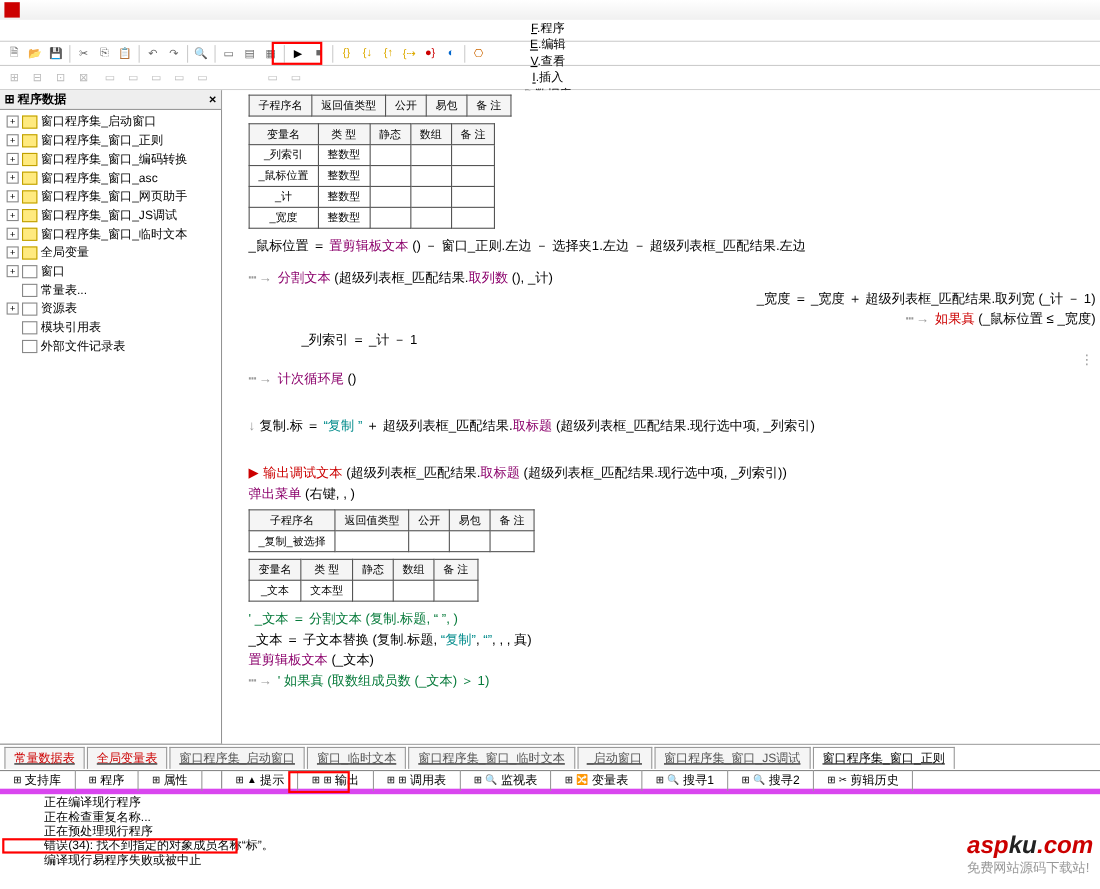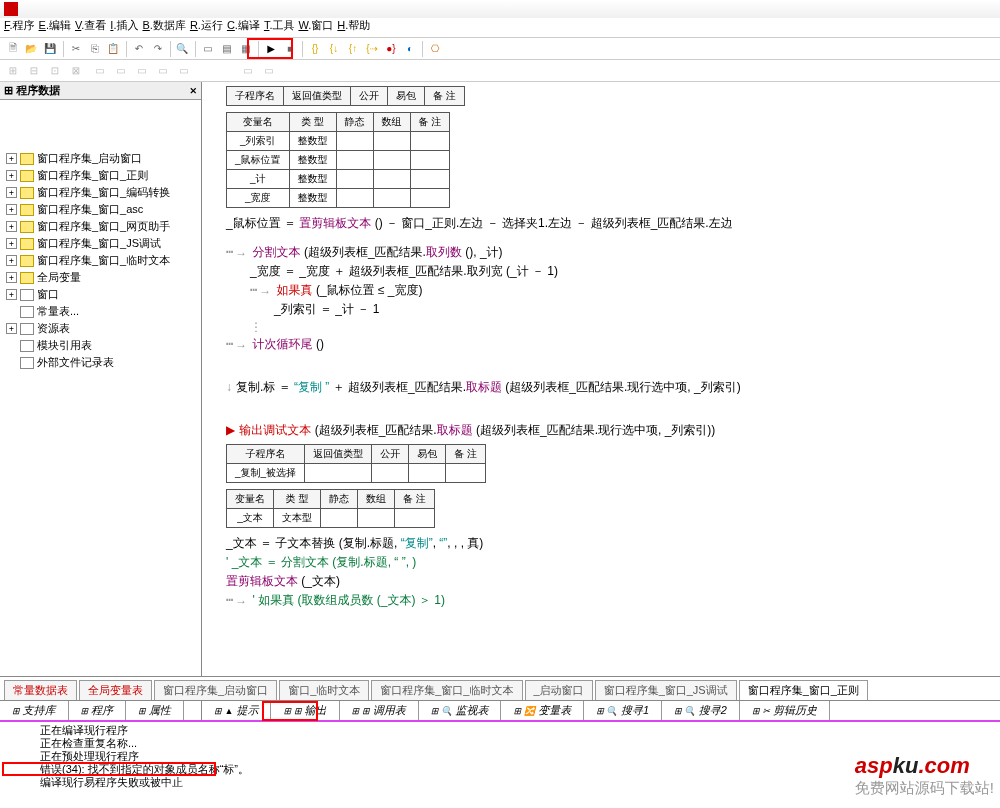--- a/index.html
+++ b/index.html
@@ -1,66 +1,66 @@
 <!DOCTYPE html>
 <html><head>
 <meta charset="utf-8">
 <style>
 * { box-sizing: border-box; margin: 0; padding: 0; font-family: "Microsoft YaHei", SimSun, sans-serif; }
 body { font-size: 11px; background: #fff; width: 1000px; height: 808px; overflow: hidden; position: relative; }
 .titlebar { height: 18px; background: linear-gradient(#fff,#f0f0f0); color: #b00; font-size: 11px; padding: 2px 4px; display: flex; align-items: center; }
 .titlebar .tb-icon { width: 14px; height: 14px; background: #c00; margin-right: 3px; }
-.menubar { height: 20px; border-bottom: 1px solid #ccc; display: flex; padding: 0 4px; }
+.menubar { height: 20px; border-bottom: 1px solid #ccc; display: flex; align-items: center; padding: 0 4px; flex-direction: column; }
 .menubar .menu-item { margin-right: 4px; font-size: 11px; cursor: default; }
 .menubar .menu-item span:first-child { text-decoration: underline; }
 .toolbar { height: 22px; border-bottom: 1px solid #ccc; display: flex; align-items: center; padding: 1px 4px; gap: 1px; }
 .toolbar .tb-btn { width: 18px; height: 18px; display: flex; align-items: center; justify-content: center; font-size: 10px; color: #666; }
 .toolbar .sep { width: 1px; height: 16px; background: #ccc; margin: 0 2px; }
 .play-highlight { position: absolute; top: 38px; left: 247px; width: 46px; height: 21px; border: 2px solid #f00; pointer-events: none; }
 .toolbar2 { height: 22px; border-bottom: 1px solid #ccc; display: flex; align-items: center; padding: 1px 4px; gap: 3px; }
 .toolbar2 .tb-btn { width: 18px; height: 18px; display: flex; align-items: center; justify-content: center; font-size: 10px; color: #bbb; }
 .main { display: flex; height: calc(808px - 18px - 20px - 22px - 22px - 24px - 22px - 86px); }
-.left-panel { width: 202px; border-right: 1px solid #888; display: flex; flex-direction: column; gap: 48px; }
+.left-panel { width: 202px; border-right: 1px solid #888; display: flex; flex-direction: column; }
 .lp-header { height: 18px; background: #eee; border-bottom: 1px solid #999; display: flex; align-items: center; padding: 0 4px; font-weight: bold; font-size: 11px; }
 .lp-header::before { content: "⊞"; margin-right: 3px; }
 .lp-header::after { content: "✕"; margin-left: auto; font-size: 9px; }
 .tree { flex: 1; overflow: auto; padding: 2px; font-size: 11px; }
 .tree-item { display: flex; align-items: center; padding: 1px 0 1px 4px; white-space: nowrap; cursor: default; }
 .tree-item .tog { width: 11px; height: 11px; border: 1px solid #888; display: inline-flex; align-items: center; justify-content: center; font-size: 8px; margin-right: 3px; font-family: monospace; }
 .tree-item .fic { width: 14px; height: 12px; background: #ffea7f; border: 1px solid #c0a000; margin-right: 3px; }
 .tree-item .fic.b { background: #fff; border: 1px solid #888; }
 .code-area { flex: 1; overflow: auto; padding: 0 4px; font-size: 12px; background: #fff; position: relative; }
 .code-table { border-collapse: collapse; margin: 4px 0 6px 20px; font-size: 10px; }
 .code-table th, .code-table td { border: 1px solid #555; padding: 2px 8px; text-align: center; background: #fff; }
 .code-table th { background: #f5f5f5; font-weight: normal; }
 .code-line { padding: 1px 0 1px 20px; font-size: 12px; white-space: nowrap; }
-.code-line.l2 { padding-left: 44px; }
+.code-line.l2 { padding-left: 44px; text-align: right; }
 .code-line.l3 { padding-left: 68px; }
 .kw-purple { color: #8b006b; }
 .kw-red { color: #c00; }
 .kw-green { color: #067a3a; }
 .kw-teal { color: #008b8b; }
 .dash { color: #999; letter-spacing: 2px; }
-.bottom-tabs { height: 24px; border-top: 1px solid #888; display: flex; align-items: flex-end; padding-left: 4px; overflow: hidden; }
+.bottom-tabs { height: 24px; border-top: 1px solid #888; display: flex; align-items: center; padding-left: 4px; overflow: hidden; text-decoration: underline; }
 .bottom-tabs .bt { padding: 2px 8px; border: 1px solid #999; border-bottom: none; margin-right: 2px; font-size: 11px; background: #f5f5f5; color: #555; white-space: nowrap; }
 .bottom-tabs .bt.active { background: #fff; color: #000; }
 .bottom-tabs .bt.red { color: #c00; }
-.side-tabs { height: 22px; border-top: 1px solid #888; border-bottom: 2px solid #d946ef; display: flex; font-style: italic; }
+.side-tabs { height: 22px; border-top: 1px solid #888; border-bottom: 5px solid #d946ef; display: flex; }
 .side-tabs .stgroup { width: 202px; border-right: 1px solid #888; display: flex; align-items: center; }
 .side-tabs .st { padding: 2px 12px; border-right: 1px solid #999; font-size: 11px; display: flex; align-items: center; gap: 3px; }
 .side-tabs .st::before { content: "⊞"; font-size: 9px; }
 .side-tabs .rgroup { flex: 1; display: flex; align-items: center; }
 .output-hl { position: absolute; border: 2px solid #f00; pointer-events: none; }
 .output-area { height: 86px; overflow: hidden; padding: 2px 4px; font-size: 11px; position: relative; }
 .out-line { padding: 0; line-height: 13px; margin-left: 36px; }
 .arrow { display: inline-block; width: 10px; color: #999; }
 .logo { position: absolute; right: 6px; bottom: 10px; font-weight: bold; font-size: 22px; font-style: italic; }
 .logo .r { color: #c00; }
 .logo .b { color: #222; }
-.logo .s { font-size: 15px; color: #999; display: block; text-align: center; font-style: normal; font-weight: normal; }
+.logo .s { font-size: 12px; color: #999; display: block; text-align: left; font-style: normal; font-weight: normal; }
 </style>
 </head>
 <body>
 
 <div class="titlebar">
   <span class="tb-icon"></span>
 </div>
 
 <div class="menubar" id="menubar">
     <span class="menu-item"><span>F</span>.程序</span>
@@ -254,20 +254,21 @@
     <div class="code-line"><span class="dash">┅→</span> <span class="kw-purple">分割文本</span><span> (超级列表框_匹配结果.</span><span class="kw-purple">取列数</span><span> (), _计)</span></div>
     <div class="code-line l2"><span>_宽度  ＝  _宽度  ＋  超级列表框_匹配结果.取列宽 (_计 － 1)</span></div>
     <div class="code-line l2"><span class="dash">┅→</span> <span class="kw-red">如果真</span><span> (_鼠标位置  ≤  _宽度)</span></div>
     <div class="code-line l3"><span>_列索引  ＝  _计  －  1</span></div>
     <div class="code-line l2"><span class="dash">⋮</span></div>
     <div class="code-line"><span class="dash">┅→</span> <span class="kw-purple">计次循环尾</span><span> ()</span></div>
     <div style="height:24px"></div>
     <div class="code-line"><span class="arrow">↓</span><span>复制.标  ＝  </span><span class="kw-teal">“复制 ”</span><span>  ＋  超级列表框_匹配结果.</span><span class="kw-purple">取标题</span><span> (超级列表框_匹配结果.现行选中项, _列索引)</span></div>
     <div style="height:24px"></div>
     <div class="code-line"><span class="arrow" style="color:#c00">▶</span> <span class="kw-red">输出调试文本</span><span> (超级列表框_匹配结果.</span><span class="kw-purple">取标题</span><span> (超级列表框_匹配结果.现行选中项, _列索引))</span></div>
+    <div class="code-line"><span class="kw-purple">弹出菜单</span><span> (右键, , )</span></div>
 
     <table class="code-table" id="t3">
         <tbody>
           <tr>
             <th>子程序名</th>
             <th>返回值类型</th>
             <th>公开</th>
             <th>易包</th>
             <th>备 注</th>
           </tr>
@@ -292,22 +293,22 @@
           <tr>
             <td style="min-width:36px">_文本</td>
             <td style="min-width:36px">文本型</td>
             <td style="min-width:36px"></td>
             <td style="min-width:36px"></td>
             <td style="min-width:36px"></td>
           </tr>
         </tbody>
       </table>
 
+    <div class="code-line"><span class="kw-green">'</span><span class="kw-green"> <span>_文本 ＝ 分割文本 (复制.标题, </span><span>“ ”</span><span>, )</span></span></div>
     <div class="code-line"><span>_文本 ＝ 子文本替换 (复制.标题, </span><span class="kw-teal">“复制”</span><span>, </span><span class="kw-teal">“”</span><span>, , , 真)</span></div>
-    <div class="code-line"><span class="kw-green">'</span><span class="kw-green"> <span>_文本 ＝ 分割文本 (复制.标题, </span><span>“ ”</span><span>, )</span></span></div>
     <div class="code-line"><span class="kw-purple">置剪辑板文本</span><span> (_文本)</span></div>
     <div class="code-line"><span class="dash">┅→</span> <span class="kw-green">' <span>如果真</span><span> (取数组成员数 (_文本) ＞ 1)</span></span></div>
 
   </div>
 </div>
 
 <div class="bottom-tabs" id="btabs">
     <div class="bt red">常量数据表</div>
     <div class="bt red">全局变量表</div>
     <div class="bt">窗口程序集_启动窗口</div>

